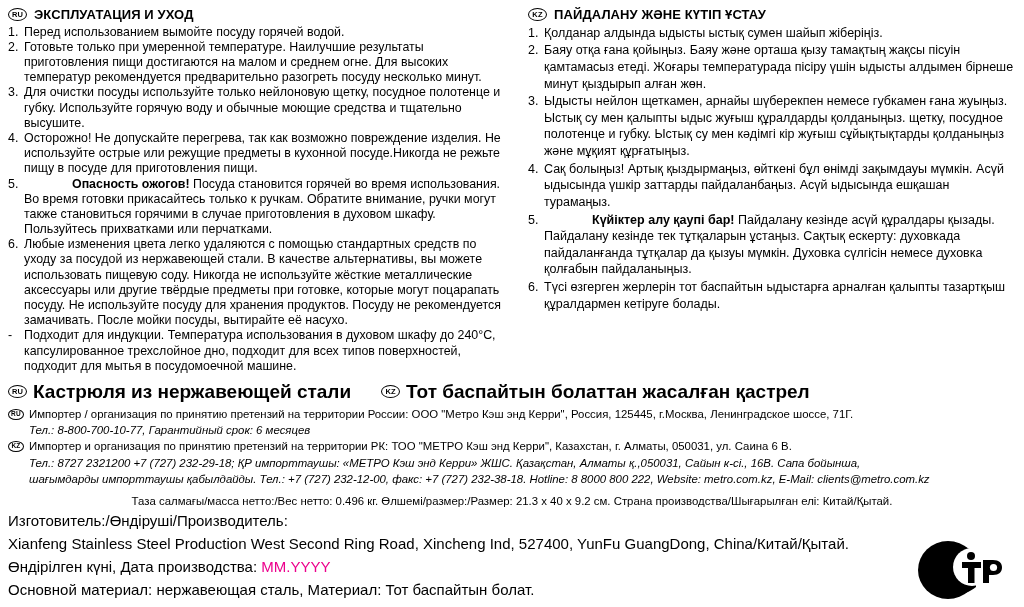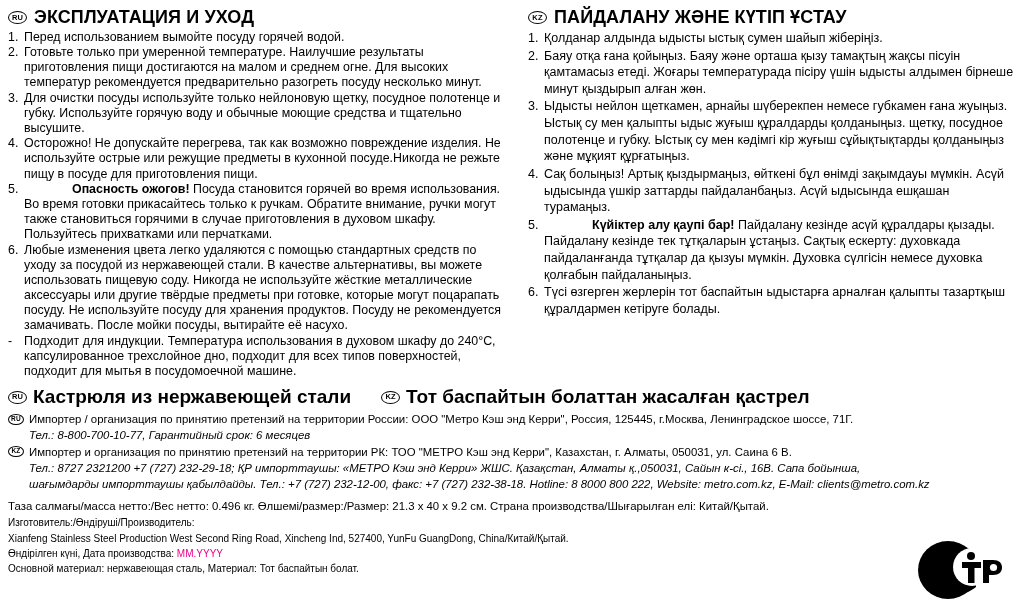--- a/index.html
+++ b/index.html
@@ -29,21 +29,21 @@
   .col-kz { padding-left: 16px; padding-right: 6px; }
 
   .col-head {
     display: flex;
     align-items: center;
     gap: 7px;
     margin: 2px 0 3px 0;
   }
   .col-head h1 {
     margin: 0;
-    font-size: 18px;
+    font-size: 13px;
     font-weight: bold;
     letter-spacing: 0.1px;
     line-height: 1.05;
     white-space: nowrap;
   }
 
   
   .badge {
     display: inline-flex;
     align-items: center;
@@ -119,25 +119,25 @@
     align-items: center;
     gap: 5px;
   }
 
   
   .footer {
     padding: 0 8px;
     margin-top: 6px;
   }
   .footer .line {
-    font-size: 10px;
+    font-size: 15px;
     line-height: 1.52;
     white-space: nowrap;
   }
-  .footer .line.wide { font-size: 11.4px; }
+  .footer .line.wide { font-size: 11.4px; text-align: center; }
   .mmyyyy { color: #ec008c; }
 
   
   .eac {
     position: absolute;
     right: 16px;
     bottom: 6px;
     width: 104px;
     height: 62px;
   }

